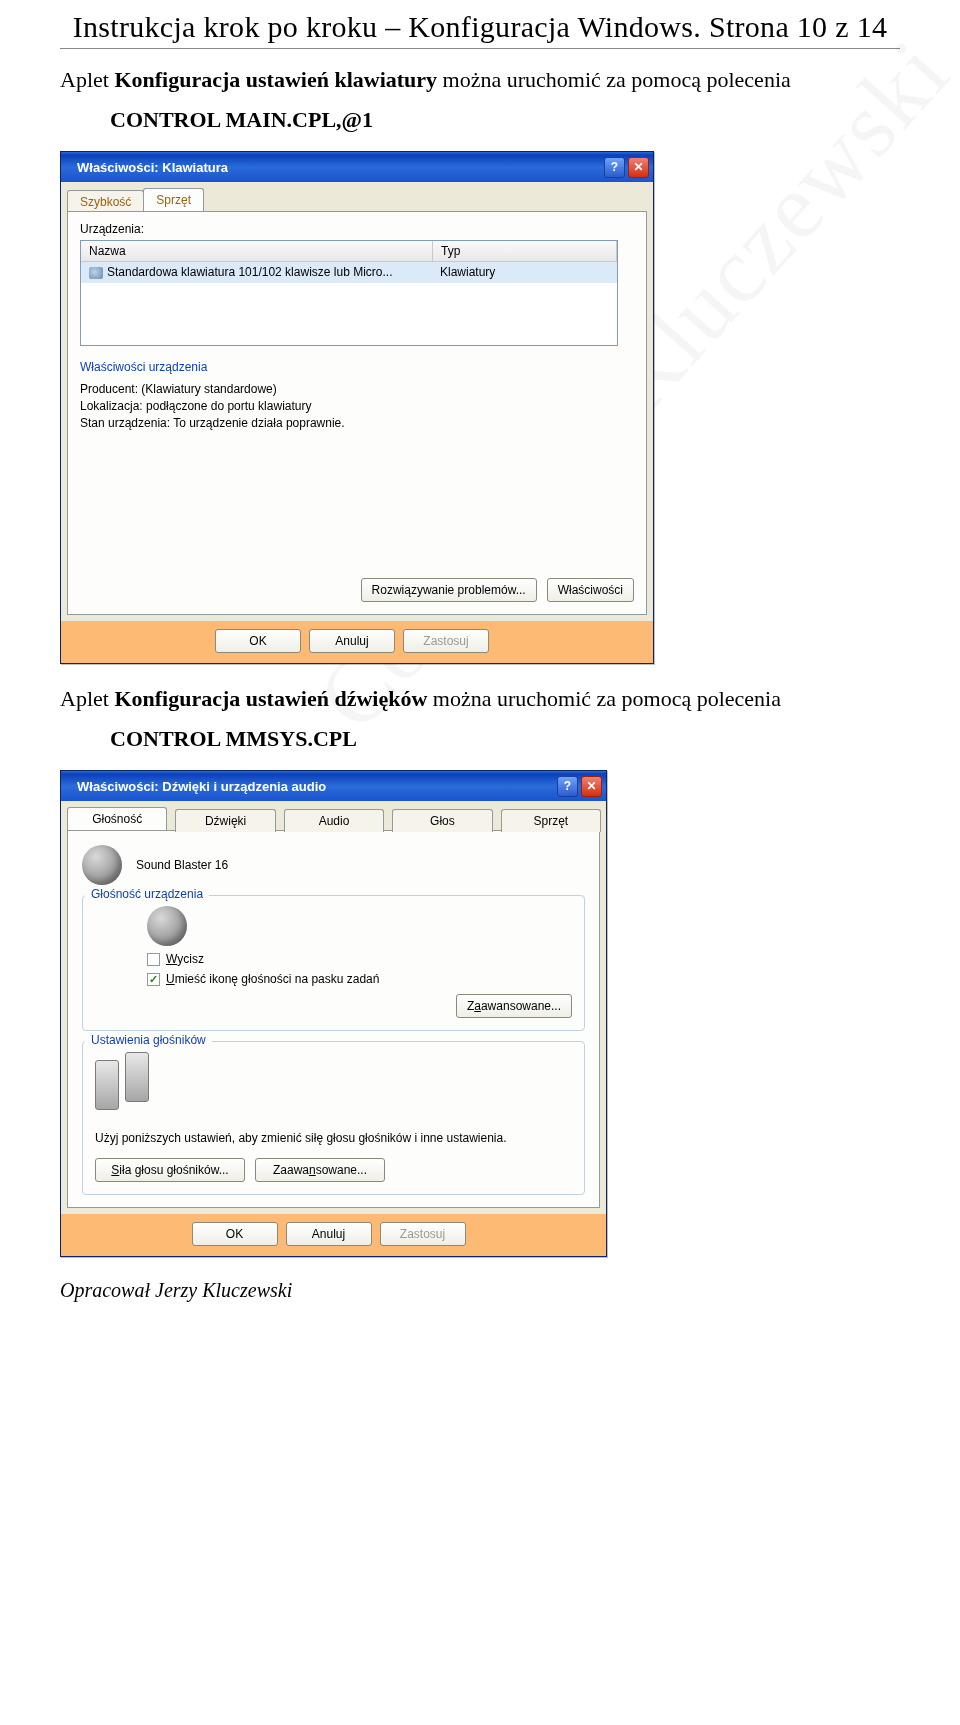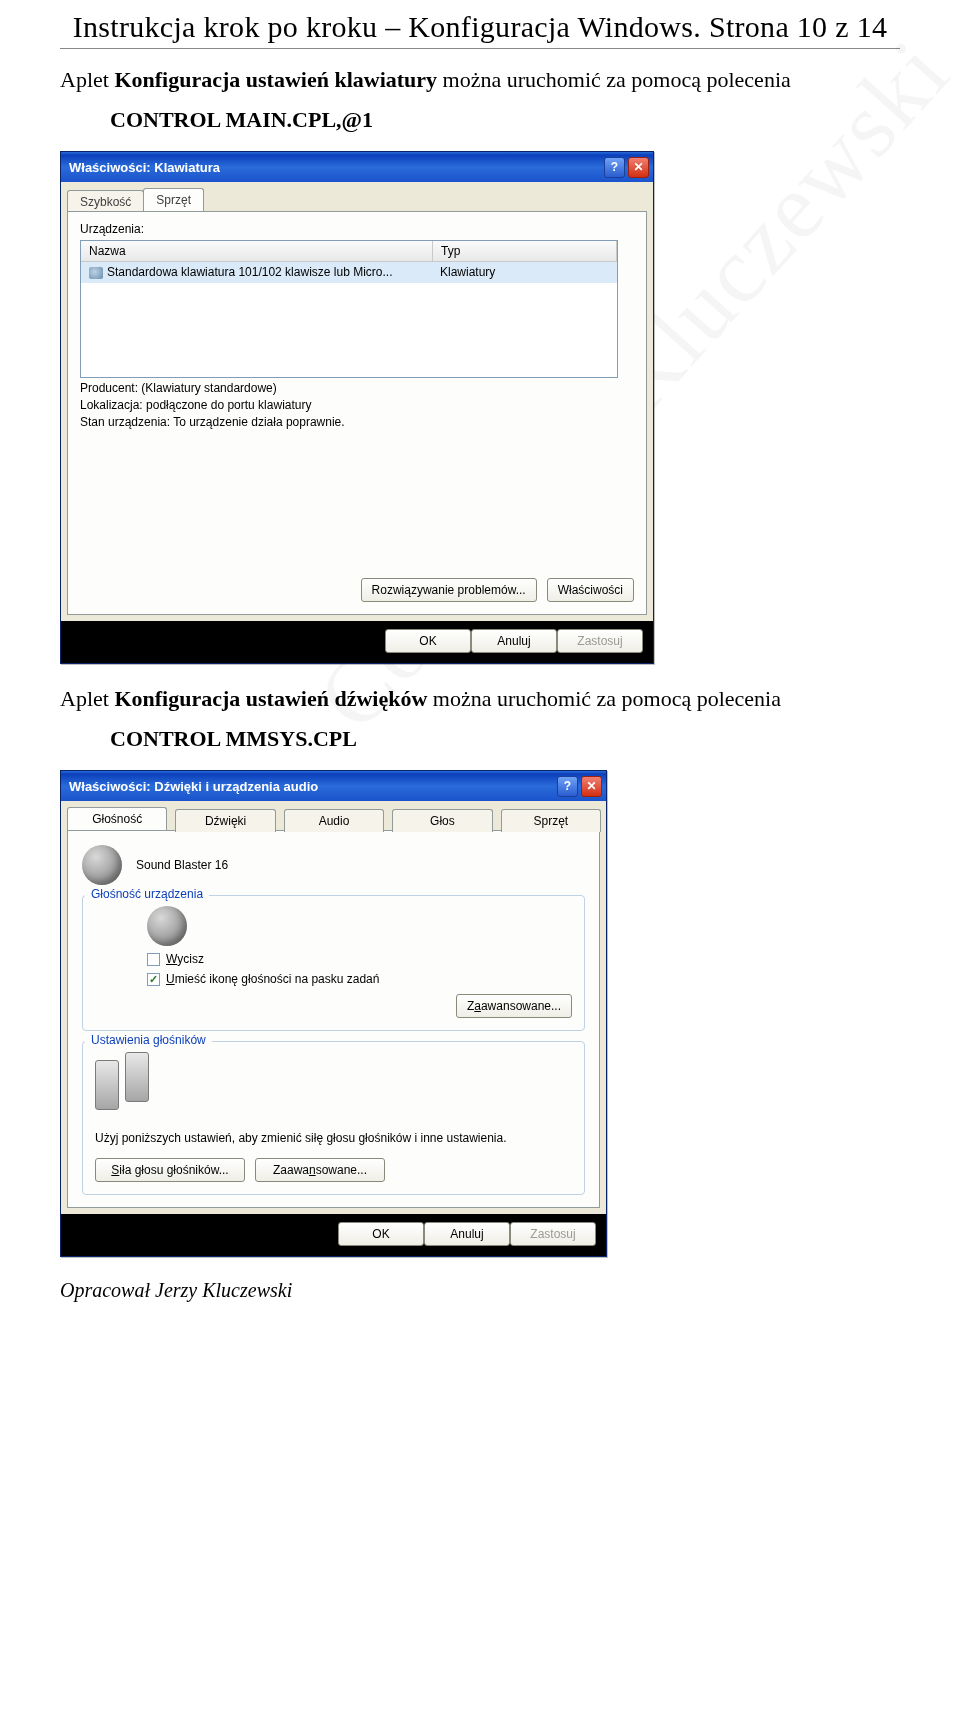--- a/index.html
+++ b/index.html
@@ -54,21 +54,21 @@
     position: relative;
   }
   .win2 { width: 545px; }
   .titlebar {
     display: flex;
     align-items: center;
     justify-content: space-between;
     height: 30px;
     background: linear-gradient(to bottom, #2a6bd9 0%, #0b3fbb 10%, #2a6bd9 50%, #1b53cc 100%);
     color: #fff;
-    padding: 0 4px 0 8px;
+    padding: 0 4px 0 16px;
     font-weight: bold;
     font-size: 13px;
   }
   .title-left { display:flex; align-items:center; gap:6px; overflow:hidden; white-space:nowrap;}
   .title-btns { display:flex; gap:3px; }
   .tbtn {
     width: 21px; height: 21px;
     background: linear-gradient(to bottom,#6fa2f7,#2a5ccf);
     border: 1px solid #1a3f9a;
     border-radius: 3px;
@@ -87,37 +87,37 @@
   }
   .tab {
     padding: 4px 12px 4px 12px;
     background:#ece9d8;
     border:1px solid #919b9c;
     border-bottom:none;
     border-radius: 3px 3px 0 0;
     font-size:12px;
     position:relative;
     margin-right:-1px;
-    color:#404040;
+    color:#a16207;
   }
   .tab.inactive { background:#f5f3ea; top:2px; }
   .tab.active { background:#fdfdfb; z-index:2; }
   .tab-body {
     margin: 0 6px 6px 6px;
     background:#fdfdfb;
     border:1px solid #919b9c;
     padding: 10px 28px 12px 12px;
     min-height: 380px;
     position:relative;
   }
   .group-label { font-size:12px; margin-bottom:4px; }
   .listbox {
     background:#fff;
     border:1px solid #7f9db9;
-    height: 138px;
+    height: 106px;
     box-sizing:border-box;
     font-size:12px;
   }
   .list-head {
     display:flex;
     background: linear-gradient(to bottom,#fafafa,#e8e8e8);
     border-bottom:1px solid #c9c9c9;
   }
   .list-head div {
     padding:3px 8px;
@@ -147,23 +147,23 @@
     background: linear-gradient(to bottom,#ffffff,#efeee6);
     border:1px solid #8a8a7b;
     border-radius:3px;
     font-size:12px;
     color:#000;
     box-sizing:border-box;
     font-family: Tahoma, sans-serif;
   }
   .btn:disabled, .btn.disabled { color:#9b9b8f; }
   .bottom-row {
-    display:flex; justify-content:flex-end; 
+    display:flex; justify-content:center; gap:8px;
     padding: 8px 10px 10px 0;
-    background:#000000;
+    background:#fdba74;
   }
   .tab-body .btn-row-right {
     position:absolute; right:12px; bottom:12px;
     display:flex; gap:10px;
   }
   
   .tab-strip2 {
     display:flex;
     padding:6px 6px 0 6px;
     gap:9px;
@@ -291,20 +291,21 @@
         <div class="list-head">
           <div class="col1">Nazwa</div>
           <div class="col2">Typ</div>
         </div>
         <div class="list-row">
           <div class="col1"><span class="icon"></span><span>Standardowa klawiatura 101/102 klawisze lub Micro...</span></div>
           <div class="col2">Klawiatury</div>
         </div>
       </div>
 
+      <div class="fieldset-title">Właściwości urządzenia</div>
       <div class="kv">Producent: (Klawiatury standardowe)</div>
       <div class="kv">Lokalizacja: podłączone do portu klawiatury</div>
       <div class="kv">Stan urządzenia: To urządzenie działa poprawnie.</div>
 
       <div class="btn-row-right">
         <button class="btn">Rozwiązywanie problemów...</button>
         <button class="btn">Właściwości</button>
       </div>
     </div>
     <div class="bottom-row">

